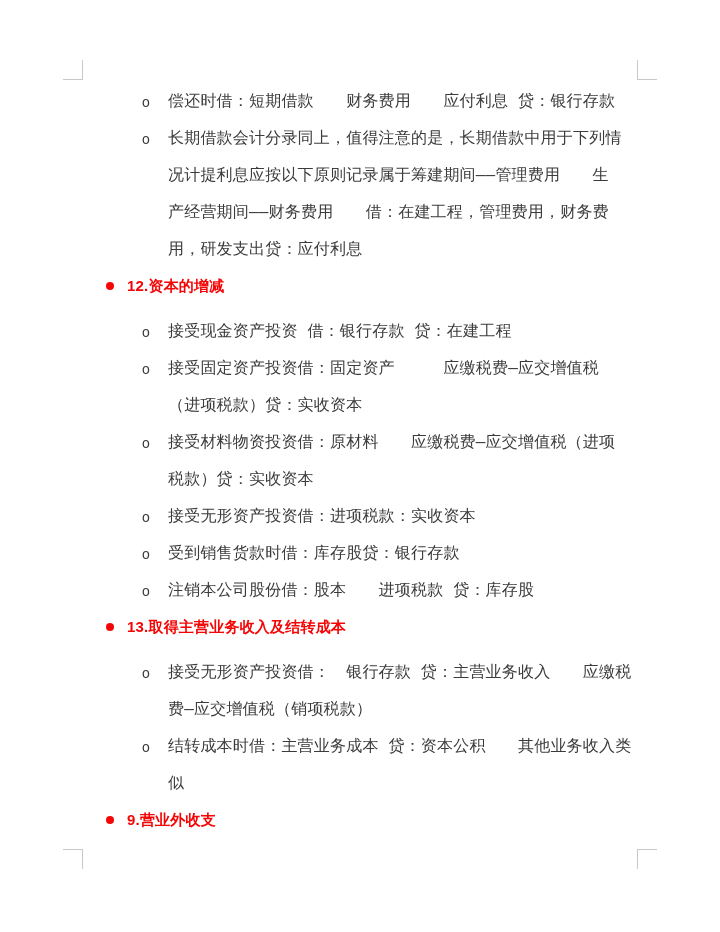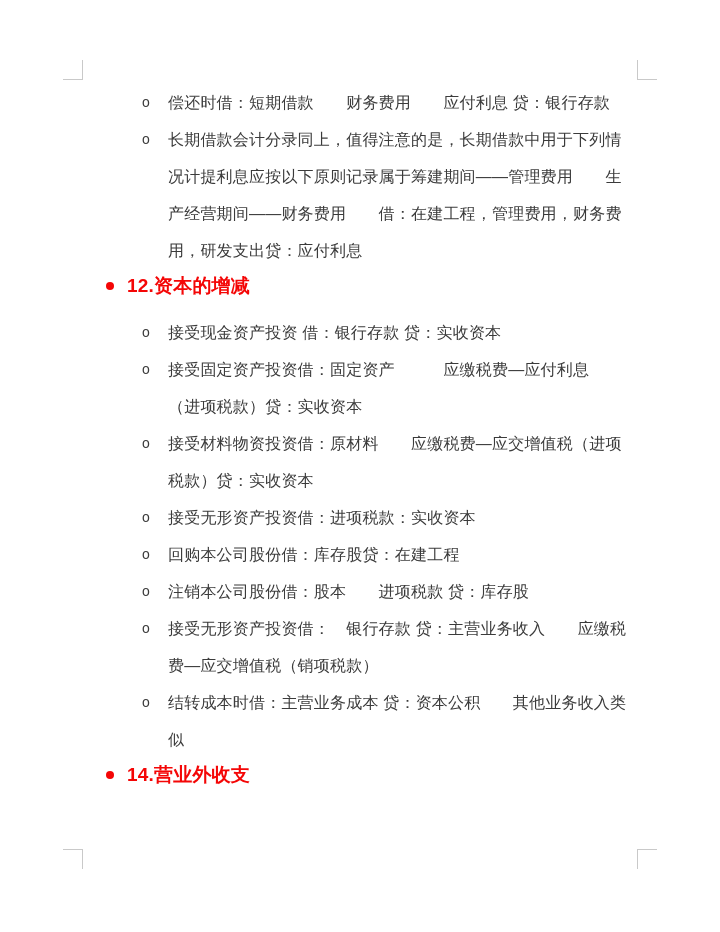--- a/index.html
+++ b/index.html
@@ -39,37 +39,38 @@
     flex: 0 0 26px;
     width: 26px;
     font-size: 14px;
     line-height: 37px;
     color: #3b3b3b;
   }
   .item-text {
     width: 502px;
     white-space: pre-line;
     letter-spacing: 0.2px;
+    font-family: Liberation Mono, monospace;
   }
   .section-heading {
     display: flex;
     align-items: flex-start;
     margin-top: 2px;
     margin-bottom: 13px;
     line-height: 30px;
   }
   .heading-dot {
     flex: 0 0 8px;
     width: 8px; height: 8px;
     margin-left: 2px; margin-right: 13px; margin-top: 11px;
     border-radius: 50%;
     background: #f40606;
   }
   .heading-text {
-    font-size: 19px;
+    font-size: 15px;
     font-weight: bold;
     color: #f40606;
     letter-spacing: 0.2px;
   }
 </style>
 </head>
 <body>
 
 <div class="page">
 
@@ -91,55 +92,59 @@
 产经营期间——财务费用　　借：在建工程，管理费用，财务费
 用，研发支出贷：应付利息</span>
     </div>
 
     <div class="section-heading">
       <span class="heading-dot"></span>
       <span class="heading-text">12.资本的增减</span>
     </div>
     <div class="item">
       <span class="item-bullet">o</span>
-      <span class="item-text">接受现金资产投资 借：银行存款 贷：实收资本</span>
+      <span class="item-text">接受现金资产投资 借：银行存款 贷：在建工程</span>
     </div>
     <div class="item">
       <span class="item-bullet">o</span>
-      <span class="item-text">接受固定资产投资借：固定资产　　　应缴税费—应付利息
+      <span class="item-text">接受固定资产投资借：固定资产　　　应缴税费—应交增值税
 （进项税款）贷：实收资本</span>
     </div>
     <div class="item">
       <span class="item-bullet">o</span>
       <span class="item-text">接受材料物资投资借：原材料　　应缴税费—应交增值税（进项
 税款）贷：实收资本</span>
     </div>
     <div class="item">
       <span class="item-bullet">o</span>
       <span class="item-text">接受无形资产投资借：进项税款：实收资本</span>
     </div>
     <div class="item">
       <span class="item-bullet">o</span>
-      <span class="item-text">回购本公司股份借：库存股贷：在建工程</span>
+      <span class="item-text">受到销售货款时借：库存股贷：银行存款</span>
     </div>
     <div class="item">
       <span class="item-bullet">o</span>
       <span class="item-text">注销本公司股份借：股本　　进项税款 贷：库存股</span>
     </div>
 
+    <div class="section-heading">
+      <span class="heading-dot"></span>
+      <span class="heading-text">13.取得主营业务收入及结转成本</span>
+    </div>
     <div class="item">
       <span class="item-bullet">o</span>
       <span class="item-text">接受无形资产投资借：　银行存款 贷：主营业务收入　　应缴税
 费—应交增值税（销项税款）</span>
     </div>
     <div class="item">
       <span class="item-bullet">o</span>
       <span class="item-text">结转成本时借：主营业务成本 贷：资本公积　　其他业务收入类
 似</span>
     </div>
 
     <div class="section-heading">
       <span class="heading-dot"></span>
-      <span class="heading-text">14.营业外收支</span>
+      <span class="heading-text">9.营业外收支</span>
     </div>
 
   </div>
 </div>
 
 </body></html>

